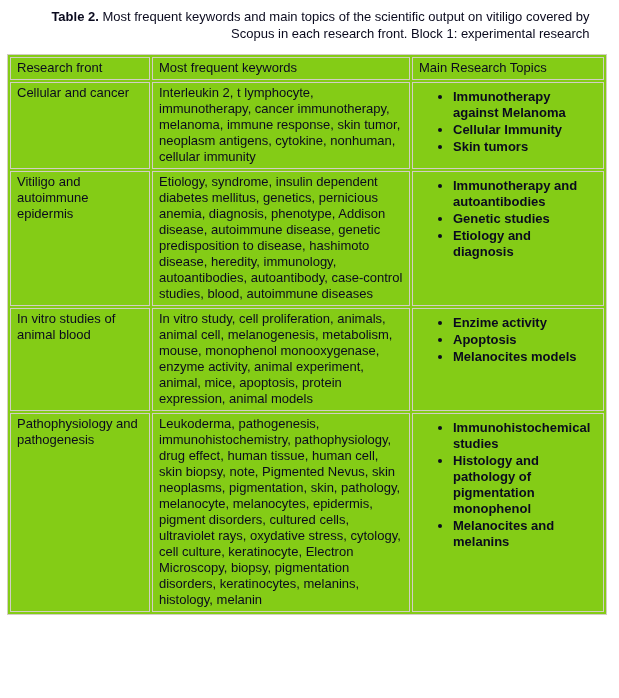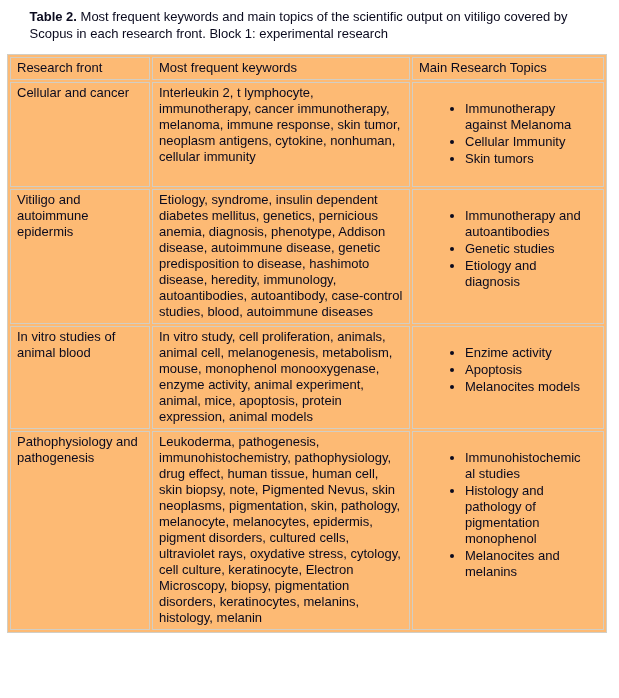--- a/index.html
+++ b/index.html
@@ -9,53 +9,54 @@
     width: 619px;
   }
   body {
     font-family: "Liberation Sans", sans-serif;
     color: #0a0a1e;
     -webkit-font-smoothing: antialiased;
   }
   .caption {
     width: 560px;
     margin: 8px auto 12px auto;
-    text-align: left;
+    text-align: right;
     font-size: 13px;
     line-height: 17px;
     color: #0a0a1e;
   }
   .caption b { font-weight: bold; }
   table.front-table {
     border-collapse: separate;
     border-spacing: 2px;
     border: 1px solid #d2cec4;
     margin-left: 7px;
     width: 495px;
-    background: #fdba74;
+    background: #84cc16;
     table-layout: fixed;
   }
   table.front-table th,
   table.front-table td {
     border: 1px solid #d2cec4;
     vertical-align: top;
     text-align: left;
     font-size: 13px;
     line-height: 16px;
     font-weight: normal;
     padding: 2px 4px 3px 6px;
     word-wrap: break-word;
   }
   col.c-front { width: 140px; }
   col.c-keywords { width: 258px; }
   col.c-topics { width: 192px; }
   ul.topics {
-    margin: 16px;
+    margin: 4px;
     padding: 0 0 0 30px;
     list-style-type: disc;
+    font-weight: bold;
   }
   ul.topics li {
     margin: 0 0 1px 0;
     padding: 0;
   }
 </style>
 </head>
 <body>
 
 <div class="caption">

